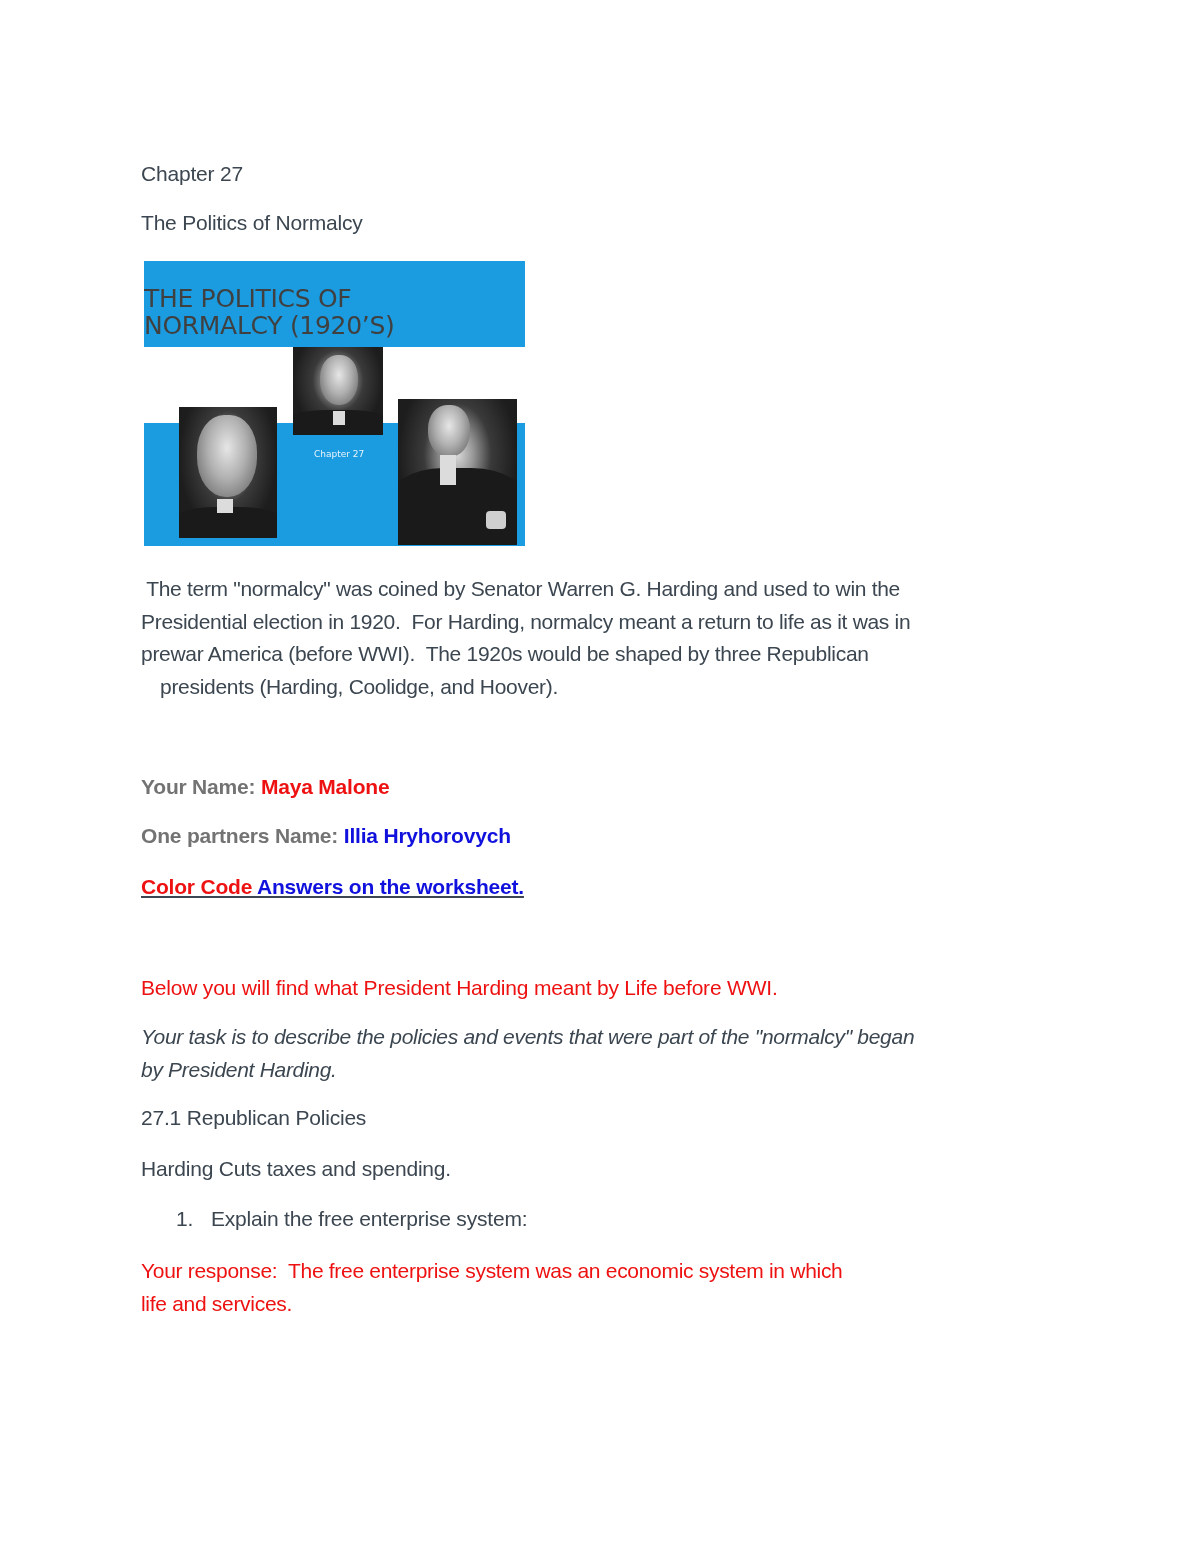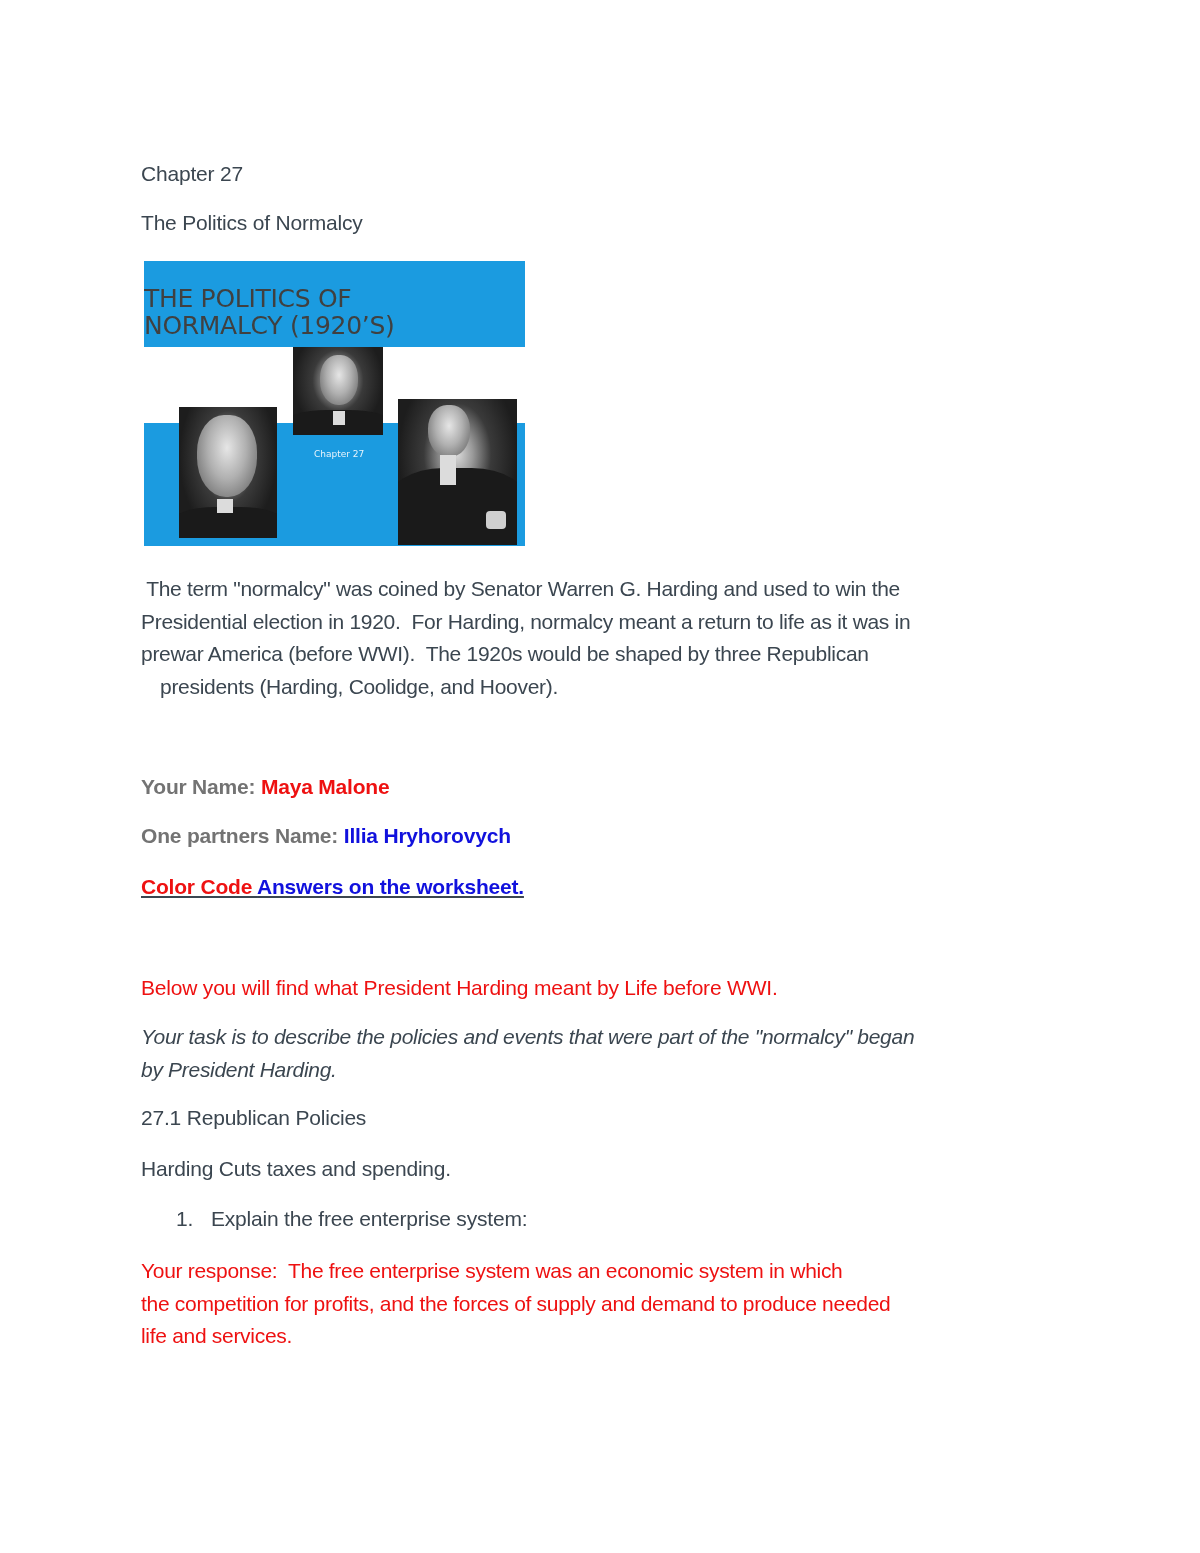--- a/index.html
+++ b/index.html
@@ -124,17 +124,16 @@
   <div class="line" style="top:1102px;">27.1 Republican Policies</div>
   <div class="line" style="top:1153px;">Harding Cuts taxes and spending.</div>
 
   <div class="line" style="top:1203px; left:0; width:1200px;">
     <span class="list-num">1.</span>
     <span class="list-text">Explain the free enterprise system:</span>
   </div>
 
   <div class="para red" style="top:1255px;">
     <p style="white-space:pre;">Your response:  The free enterprise system was an economic system in which</p>
-    <p>the competition for profits, and the forces of supply and demand to produce needed</p>
     <p>life and services.</p>
   </div>
 
 </div>
 
 </body></html>

